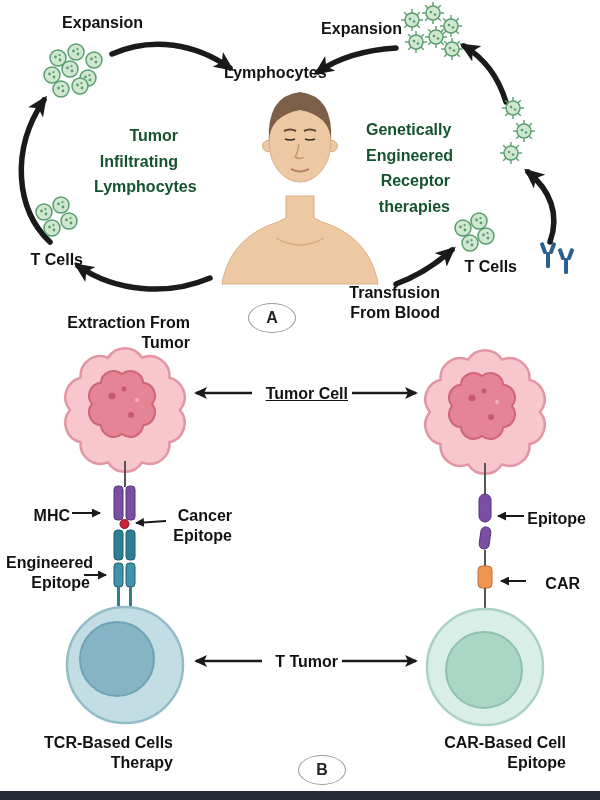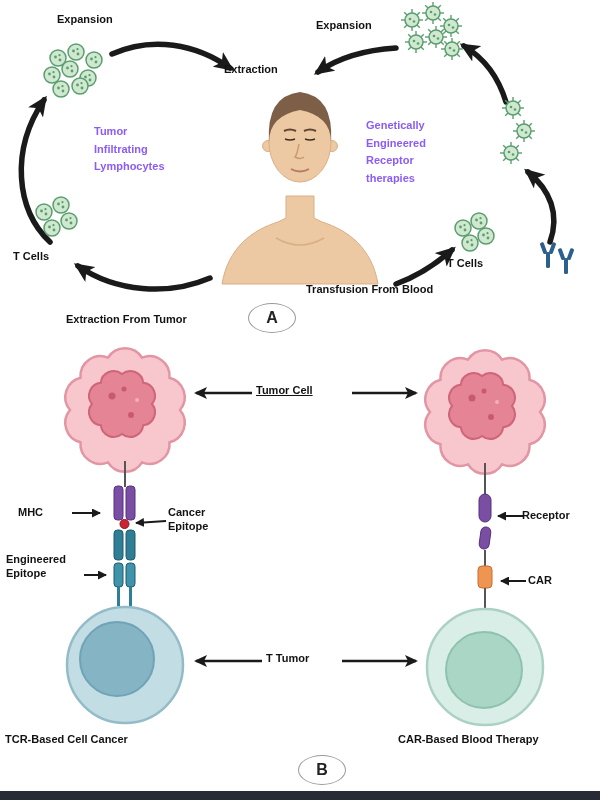--- a/index.html
+++ b/index.html
@@ -1,22 +1,22 @@
 <!DOCTYPE html>
 <html><head>
 <meta charset="utf-8">
 <style>
   * { margin:0; padding:0; box-sizing:border-box; }
   html,body { background:#ffffff; }
   .stage { position:relative; width:600px; height:800px; background:#ffffff; overflow:hidden;
            font-family:"Liberation Sans", sans-serif; }
   .art { position:absolute; left:0; top:0; }
-  .lbl { position:absolute; font-weight:bold; font-size:11px; color:#121212;
-         text-align:left; line-height:1.25; }
-  .lbl.red { color:#8b5cf6; line-height:1.6; }
+  .lbl { position:absolute; font-weight:bold; font-size:16px; color:#121212;
+         text-align:right; line-height:1.25; }
+  .lbl.red { color:#14532d; line-height:1.6; }
   .badge { position:absolute; width:48px; height:30px; border:1.5px solid #9a9a9a;
            border-radius:50%; background:#fff; display:flex; align-items:center;
            justify-content:center; font-weight:bold; font-size:16px; color:#222; }
   .bottom-bar { position:absolute; left:0; top:791px; width:600px; height:9px; background:#262b36; }
 </style>
 </head>
 <body>
 
 <div class="stage">
 
@@ -182,21 +182,21 @@
       <path d="M 72 513 L 100 513" marker-end="url(#ahSmall)"></path>
       <path d="M 166 521 L 136 523" marker-end="url(#ahSmall)"></path>
       <path d="M 84 575 L 106 575" marker-end="url(#ahSmall)"></path>
       <path d="M 524 516 L 498 516" marker-end="url(#ahSmall)"></path>
       <path d="M 526 581 L 501 581" marker-end="url(#ahSmall)"></path>
     </g>
   </svg>
 
   <div class="lbl" style="left:57px; top:13px; width:86px;">Expansion</div>
 
-  <div class="lbl" style="left:224px; top:63px; width:96px;">Extraction</div>
+  <div class="lbl" style="left:224px; top:63px; width:96px;">Lymphocytes</div>
 
   <div class="lbl" style="left:316px; top:19px; width:86px;">Expansion</div>
 
   <div class="lbl red" style="left:94px; top:123px; width:84px;">Tumor Infiltrating Lymphocytes</div>
 
   <div class="lbl red" style="left:366px; top:117px; width:84px;">Genetically Engineered Receptor therapies</div>
 
   <div class="lbl" style="left:13px; top:250px; width:70px;">T Cells</div>
 
   <div class="lbl" style="left:66px; top:279px; width:124px;margin-top:34px;">Extraction From Tumor</div>
@@ -209,26 +209,26 @@
   <div class="badge" style="left:248px; top:303px;">A</div>
 
   <div class="lbl" style="left:256px; top:384px; width:92px;text-decoration:underline;">Tumor Cell</div>
 
   <div class="lbl" style="left:18px; top:506px; width:52px;">MHC</div>
 
   <div class="lbl" style="left:168px; top:506px; width:64px;">Cancer Epitope</div>
 
   <div class="lbl" style="left:6px; top:553px; width:84px;">Engineered Epitope</div>
 
-  <div class="lbl" style="left:522px; top:509px; width:64px;">Receptor</div>
+  <div class="lbl" style="left:522px; top:509px; width:64px;">Epitope</div>
 
   <div class="lbl" style="left:528px; top:574px; width:52px;">CAR</div>
 
   <div class="lbl" style="left:266px; top:652px; width:72px;">T Tumor</div>
 
-  <div class="lbl" style="left:5px; top:733px; width:168px;">TCR-Based Cell Cancer</div>
-
-  <div class="lbl" style="left:398px; top:733px; width:168px;">CAR-Based Blood Therapy</div>
+  <div class="lbl" style="left:5px; top:733px; width:168px;">TCR-Based Cells Therapy</div>
+
+  <div class="lbl" style="left:398px; top:733px; width:168px;">CAR-Based Cell Epitope</div>
 
   <div class="badge" style="left:298px; top:755px;">B</div>
 
   <div class="bottom-bar"></div>
 </div>
 
 </body></html>

